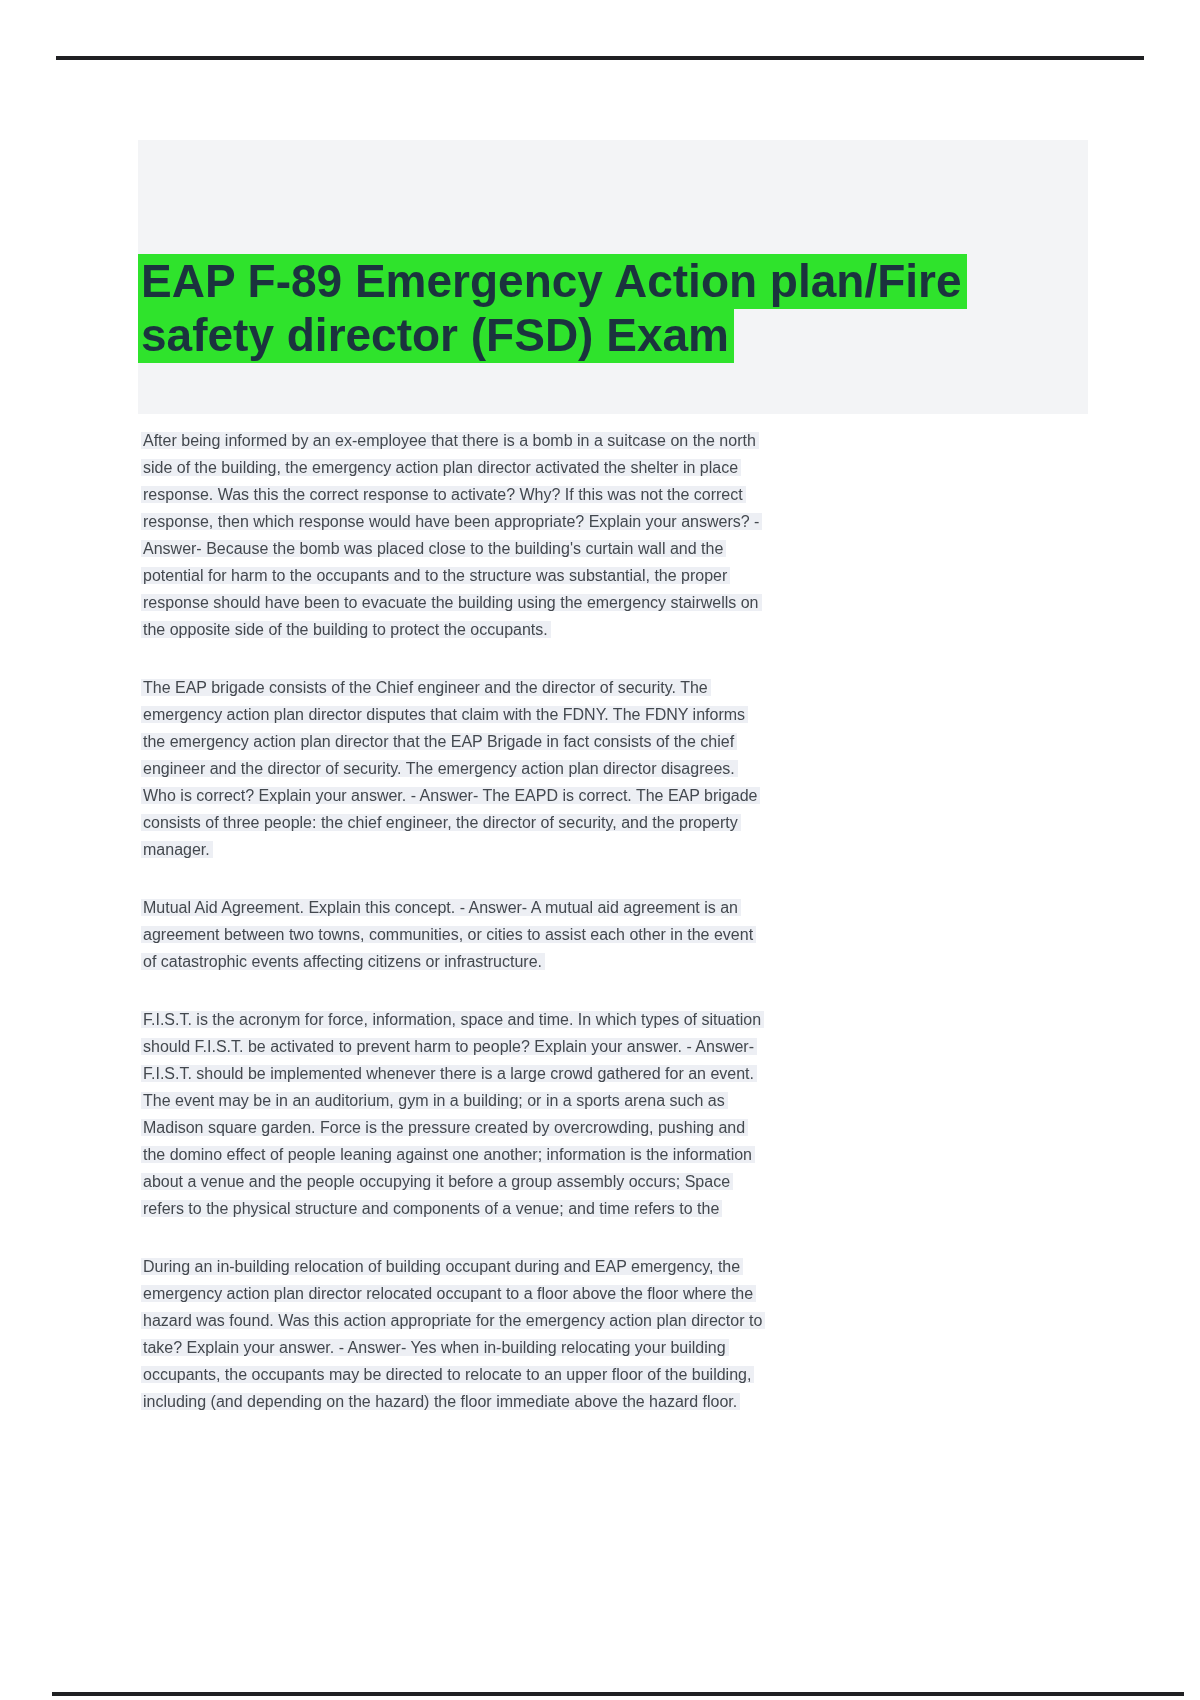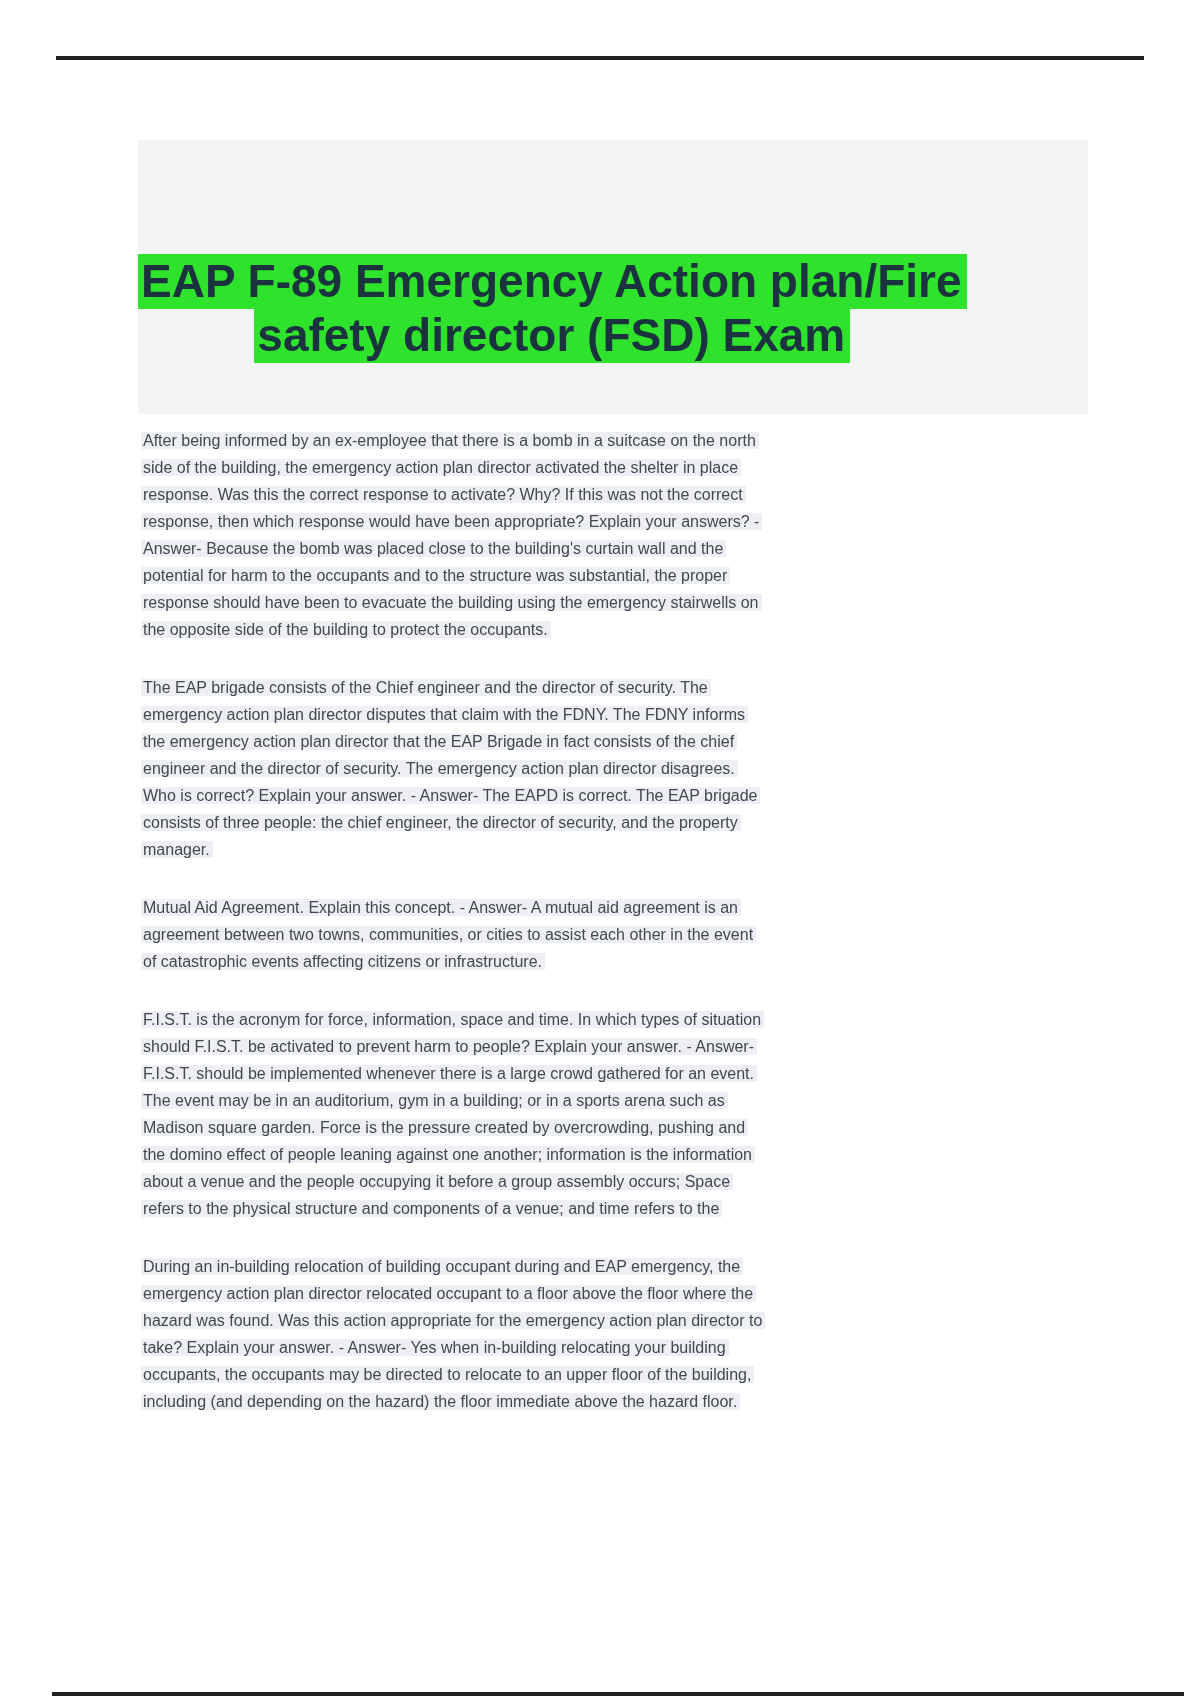--- a/index.html
+++ b/index.html
@@ -38,21 +38,20 @@
     margin:0;
     position:absolute;
     left:0;
     top:114px;
     font-size:46px;
     font-weight:700;
     line-height:54px;
     color:var(--title-ink);
     white-space:pre;
     letter-spacing:0px;
-    text-align:center;
   }
   h1.doc-title .hl{
     background:var(--green);
     padding:1px 5px 2px 3px;
     -webkit-box-decoration-break:clone;
     box-decoration-break:clone;
   }
   .content{
     position:absolute;
     left:141px;

